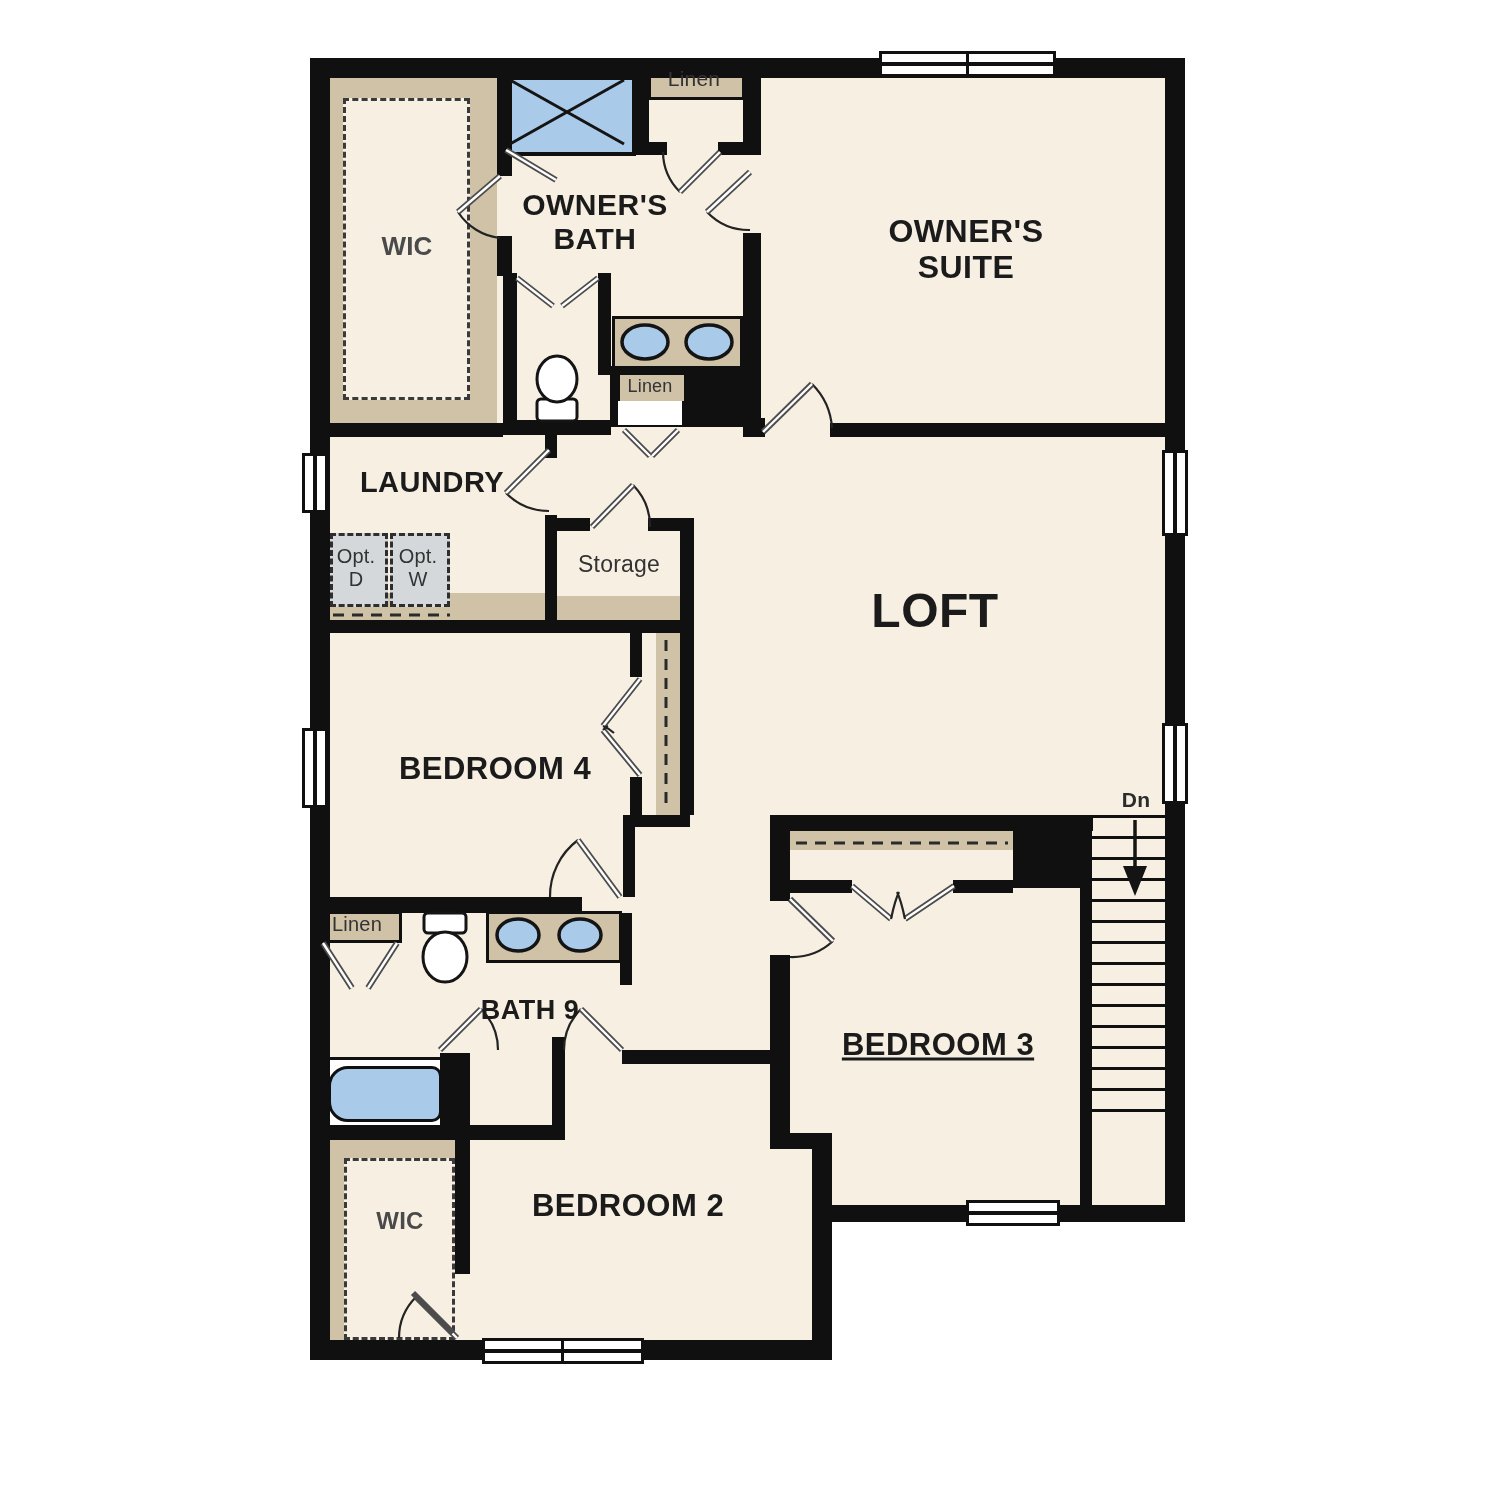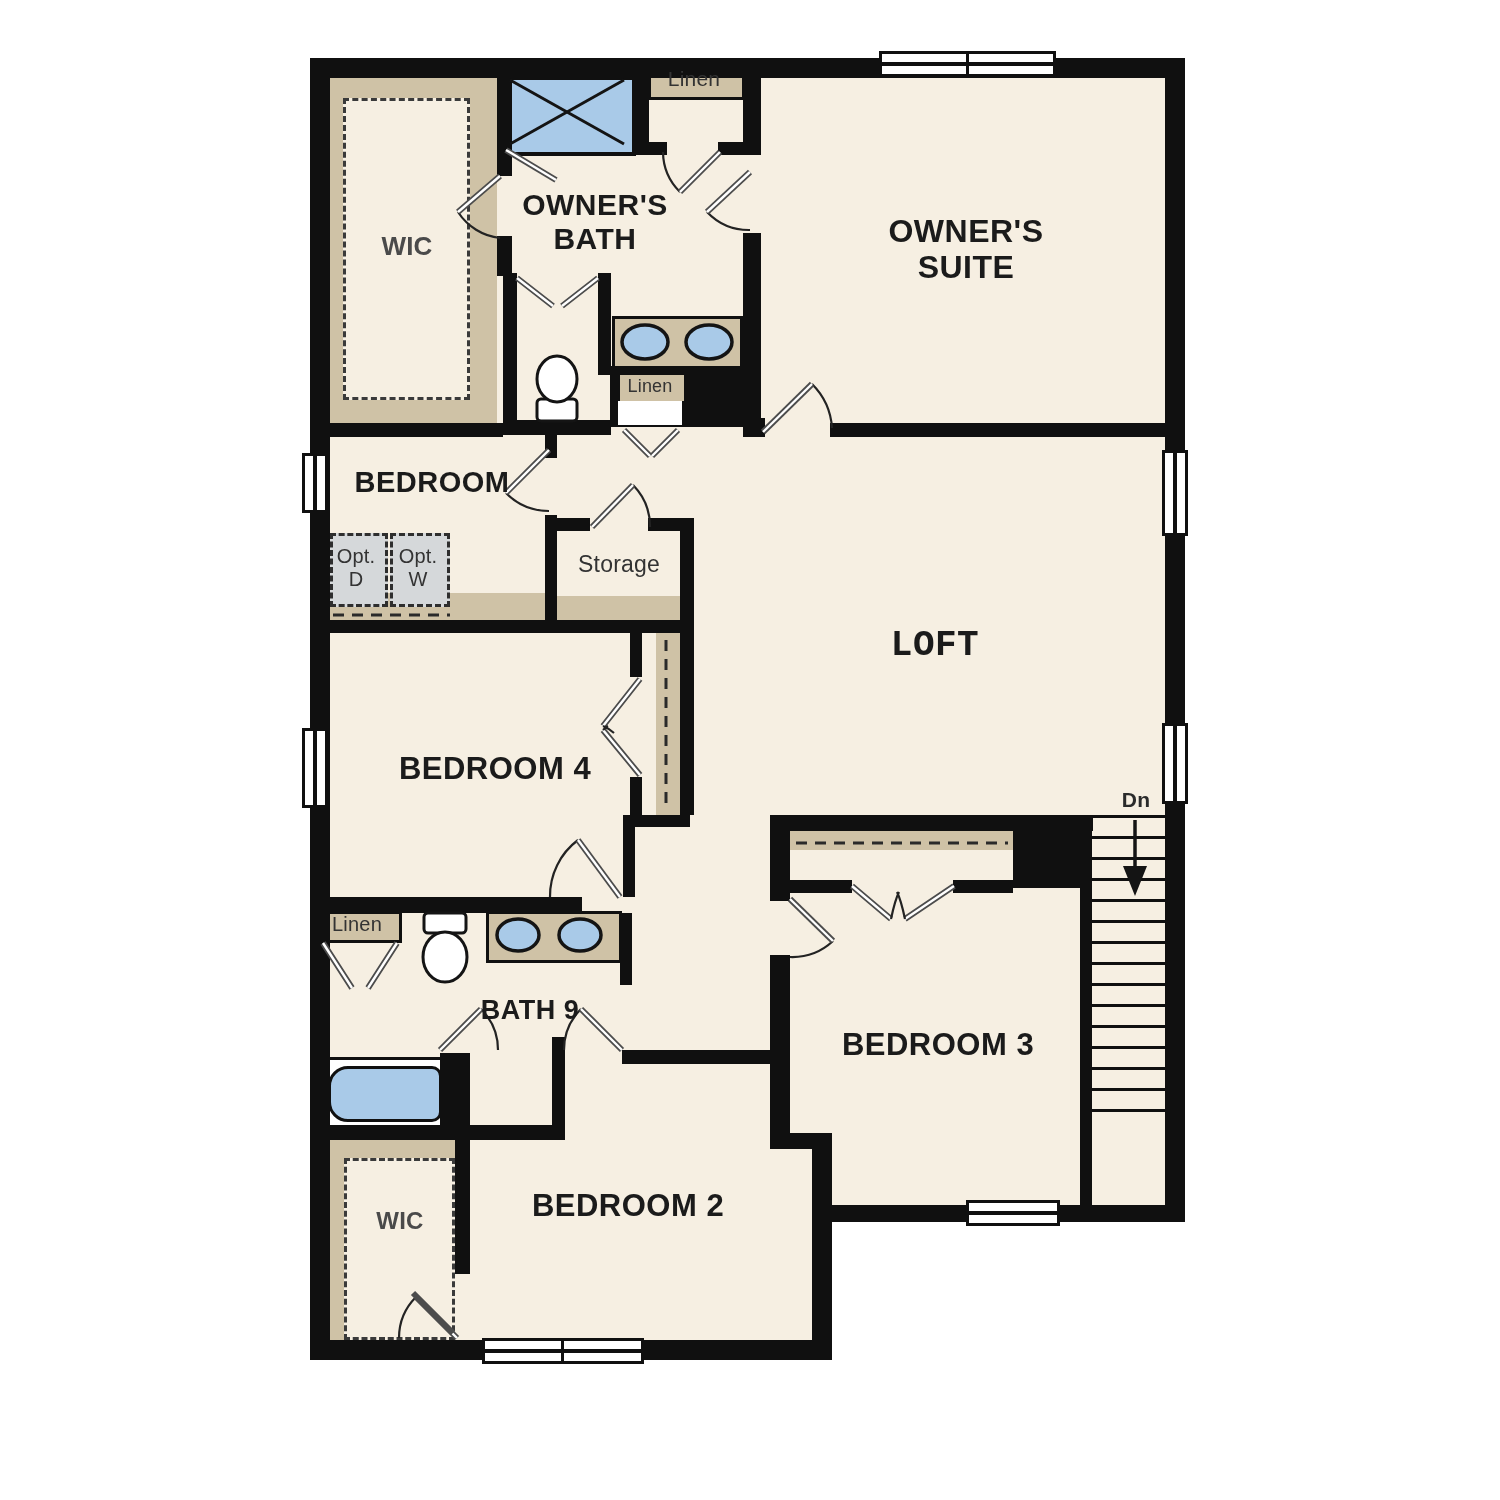--- a/index.html
+++ b/index.html
@@ -209,29 +209,29 @@
       <polygon points="1135,896 1123,866 1147,866" fill="#141414"></polygon>
     </g>
   </svg>
 
   <div class="label sub" style="left:407px;top:247px;font-size:26px;color:#4a4a4a;font-weight:bold;">WIC</div>
   <div class="label" style="left:595px;top:222px;font-size:30px;">OWNER'S
 BATH</div>
   <div class="label sub" style="left:694px;top:79px;font-size:21px;">Linen</div>
   <div class="label" style="left:966px;top:249px;font-size:32px;">OWNER'S
 SUITE</div>
-  <div class="label" style="left:432px;top:482px;font-size:29px;">BEDROOM</div>
+  <div class="label" style="left:432px;top:482px;font-size:29px;">LAUNDRY</div>
   <div class="label sub" style="left:356px;top:568px;font-size:20px;">Opt.
 D</div>
   <div class="label sub" style="left:418px;top:568px;font-size:20px;">Opt.
 W</div>
   <div class="label sub" style="left:619px;top:564px;font-size:23px;">Storage</div>
   <div class="label sub" style="left:650px;top:386px;font-size:18px;">Linen</div>
-  <div class="label" style="left:935px;top:646px;font-size:36px;font-family:Liberation Mono, monospace;">LOFT</div>
+  <div class="label" style="left:935px;top:611px;font-size:48px;">LOFT</div>
   <div class="label" style="left:471px;top:769px;font-size:31px;margin-left:24px;">BEDROOM 4</div>
   <div class="label sub" style="left:1136px;top:800px;font-size:21px;font-weight:bold;color:#2b2b2b;">Dn</div>
   <div class="label sub" style="left:357px;top:924px;font-size:20px;">Linen</div>
   <div class="label" style="left:530px;top:1010px;font-size:27px;">BATH 9</div>
-  <div class="label" style="left:938px;top:1045px;font-size:31px;">BEDROOM 3</div>
+  <div class="label" style="left:938px;top:1045px;font-size:31px;text-decoration:underline;">BEDROOM 3</div>
   <div class="label" style="left:628px;top:1206px;font-size:31px;">BEDROOM 2</div>
   <div class="label sub" style="left:400px;top:1221px;font-size:24px;color:#4a4a4a;font-weight:bold;">WIC</div>
 
 </div>
 
 </body></html>

